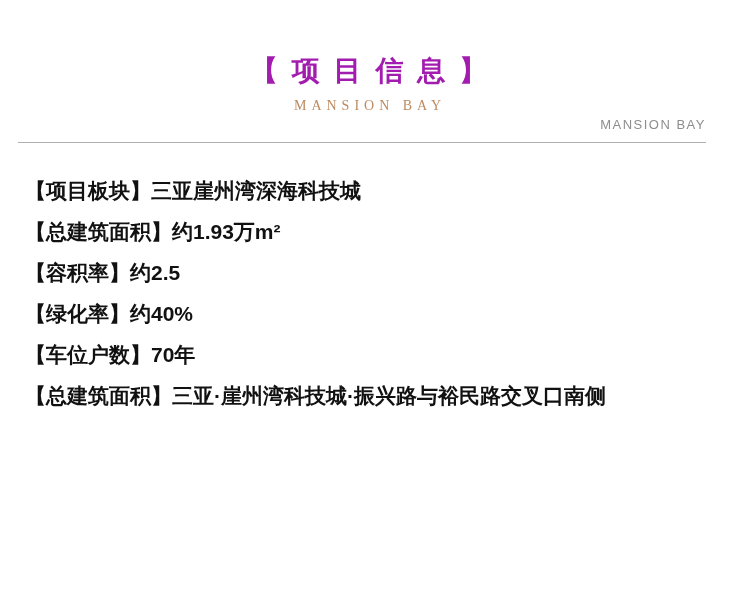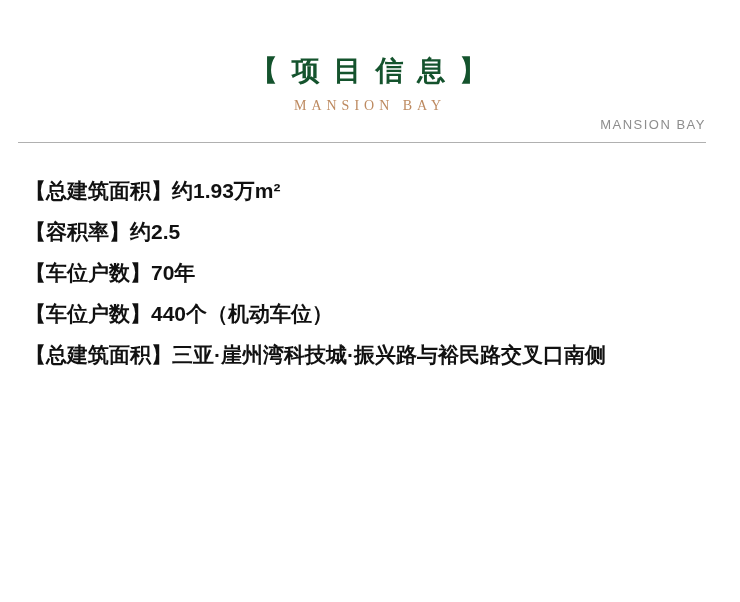--- a/index.html
+++ b/index.html
@@ -13,21 +13,21 @@
     height: 602px;
     background: #ffffff;
     overflow: hidden;
     font-family: "Liberation Sans", "DejaVu Sans", sans-serif;
   }
   .header {
     padding-top: 54px;
     text-align: center;
   }
   .main-title {
-    color: #14532d;
+    color: #a21caf;
     font-size: 28px;
     font-weight: 700;
     letter-spacing: 3px;
     line-height: 34px;
     white-space: pre;
   }
   .sub-title {
     margin-top: 9px;
     color: #bd8a60;
     font-family: "Liberation Serif", "DejaVu Serif", serif;
@@ -77,29 +77,32 @@
     <div class="main-title">【 项 目 信 息 】</div>
     <div class="sub-title">MANSION BAY</div>
   </div>
 
   <div class="brand-right">MANSION BAY</div>
 
   <hr class="divider">
 
   <ul class="info-list">
     <li>
+      <span class="info-label">【项目板块】</span><span class="info-value">三亚崖州湾深海科技城</span>
+    </li>
+    <li>
       <span class="info-label">【总建筑面积】</span><span class="info-value">约1.93万m²</span>
     </li>
     <li>
       <span class="info-label">【容积率】</span><span class="info-value">约2.5</span>
     </li>
     <li>
-      <span class="info-label">【车位户数】</span><span class="info-value">70年</span>
+      <span class="info-label">【绿化率】</span><span class="info-value">约40%</span>
     </li>
     <li>
-      <span class="info-label">【车位户数】</span><span class="info-value">440个（机动车位）</span>
+      <span class="info-label">【车位户数】</span><span class="info-value">70年</span>
     </li>
     <li>
       <span class="info-label">【总建筑面积】</span><span class="info-value">三亚·崖州湾科技城·振兴路与裕民路交叉口南侧</span>
     </li>
   </ul>
 
 </div>
 
 </body></html>

